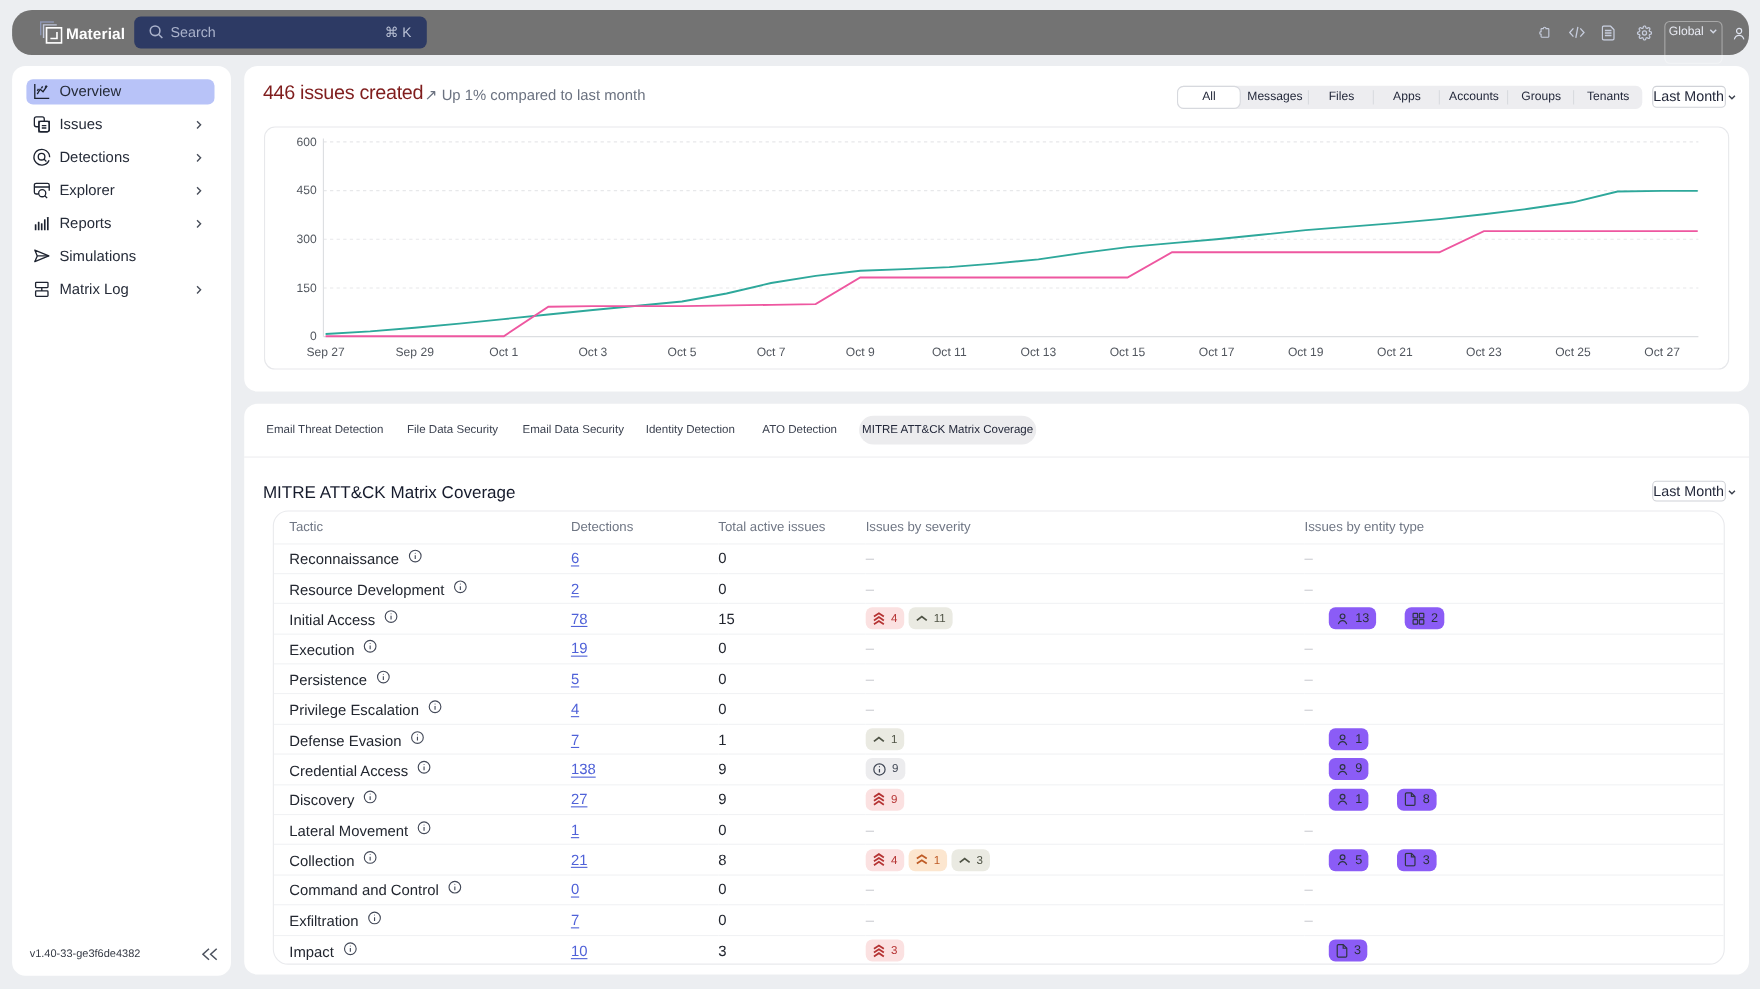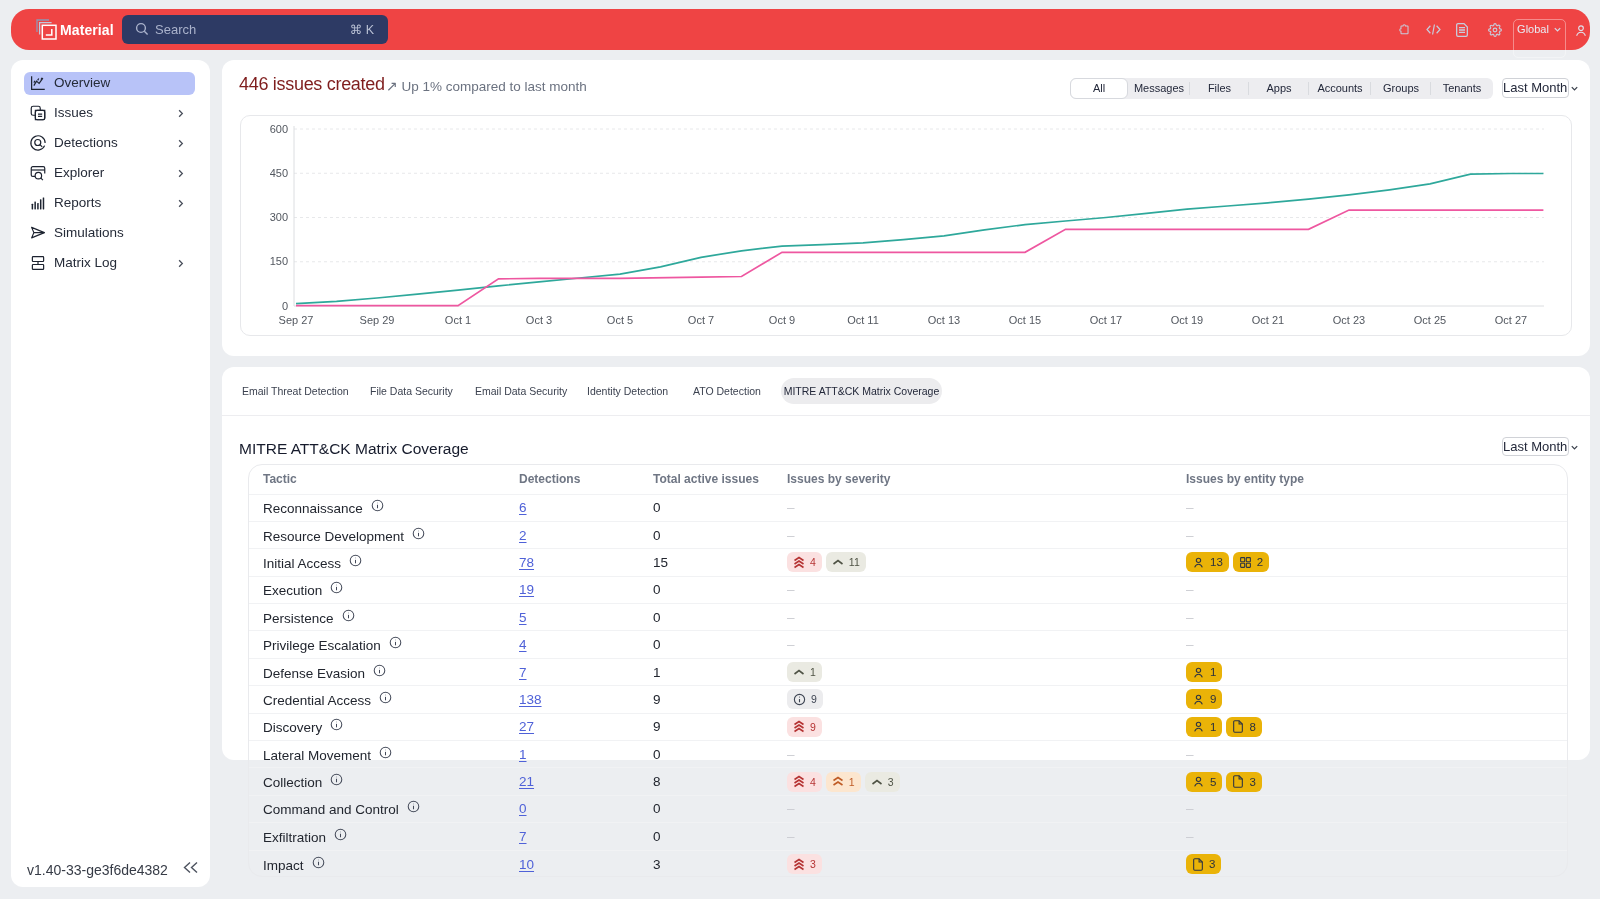--- a/index.html
+++ b/index.html
@@ -1,71 +1,71 @@
 <!DOCTYPE html>
 <html><head>
 <meta charset="utf-8">
 <style>
 * { margin:0; padding:0; box-sizing:border-box; }
 html,body { width:1600px; height:899px; background:#eceef1; font-family:"Liberation Sans",sans-serif; overflow:hidden; }
 .abs { position:absolute; }
 
-#navbar { left:11px; top:9px; width:1579px; height:41px; background:#ef4444; border-radius:18px; }
+#navbar { left:11px; top:9px; width:1579px; height:41px; background:#737373; border-radius:18px; }
 #logo { left:25px; top:10px; width:21px; height:21px; }
 #logotext { left:49px; top:13px; color:#fff; font-size:14px; font-weight:bold; letter-spacing:.1px; }
 #searchbox { left:111px; top:6px; width:266px; height:29px; background:#2d3a64; border-radius:6px; color:#aab2cb; font-size:13px; }
 #searchbox .mag { position:absolute; left:13px; top:7px; }
 #searchbox .ph { position:absolute; left:33px; top:7px; }
 #searchbox .kbd { position:absolute; right:14px; top:7px; font-size:12.5px; color:#b9c0d4; }
 .nbicon { position:absolute; top:14px; }
 #globalbtn { left:1502px; top:10px; width:53px; height:39px; border:1px solid rgba(255,255,255,.38); border-radius:5px; color:#e8eaf2; font-size:11px; line-height:19px; text-align:center; white-space:nowrap; }
 
 #sidebar { left:11px; top:60px; width:199px; height:827px; background:#fff; border-radius:12px; }
 .mitem { position:absolute; left:13px; width:171px; height:23px; border-radius:6px; }
 .mitem .micon { position:absolute; left:5px; top:2px; }
 .mitem .mlabel { position:absolute; left:30px; top:3px; font-size:13.5px; color:#252b38; }
 .mitem .mchev { position:absolute; right:9px; top:6px; }
 .sel { background:#b8c3f8; }
-#version { left:16px; top:802px; font-size:14px; color:#363b46; }
+#version { left:16px; top:802px; font-size:10px; color:#363b46; }
 #collapse { left:172px; top:801px; }
 
 #card1 { left:222px; top:60px; width:1368px; height:296px; background:#fff; border-radius:12px; }
-#card2 { left:222px; top:367px; width:1368px; height:393px; background:#fff; border-radius:12px; }
+#card2 { left:222px; top:367px; width:1368px; height:519px; background:#fff; border-radius:12px; }
 #title1 { left:17px; top:14px; font-size:18px; font-weight:500; color:#7f1d1d; letter-spacing:-.3px;}
 #subtitle1 { left:164px; top:18px; font-size:13.5px; color:#6b7280;text-align:center; }
 
 #segctl { left:848px; top:18px; height:21px; background:#ededf0; border-radius:6px; display:flex; }
 .seg { font-size:11px; color:#23283a; line-height:21px; text-align:center; position:relative; }
 .seg.on { background:#fff; border:1px solid #d7d9de; border-radius:6px; line-height:19px; }
 .seg:not(.on):not(:last-child)::after { content:""; position:absolute; right:0; top:4px; height:13px; width:1px; background:#d9dbdf; }
 .lmbtn { border:1px solid #d0d2d7; border-radius:4px; background:#fff; font-size:13px; color:#23283a; text-align:center; white-space:nowrap; }
 .lmbtn svg { vertical-align:-1px; margin-left:3px; }
 #lm1 { left:1280px; top:18px; width:67px; height:20px; line-height:18px; }
 
 #chartpanel { left:18px; top:55px; width:1332px; height:221px; border:1px solid #e7e8eb; border-radius:10px; }
 
 #tabs { left:0; top:0; width:1368px; height:49px; border-bottom:1px solid #ededf0; }
 .tab { position:absolute; top:18px; font-size:10.5px; color:#3c4250; white-space:nowrap; }
 .tab.on { background:#ececee; border-radius:14px; padding:7px 7px; color:#23283a; top:11px; width:161px; text-align:center; }
 #heading2 { left:17px; top:73px; font-size:15.5px; font-weight:500; color:#161b2c; }
 #lm2 { left:1280px; top:70px; width:67px; height:19px; line-height:17px; position:absolute; }
 #tblwrap { left:26px; top:97px; width:1320px; height:413px; border:1px solid #e9eaed; border-radius:14px; overflow:hidden; }
 table { border-collapse:collapse; width:100%; table-layout:fixed; }
-th { font-size:12px; font-weight:700; color:#6f7684; text-align:left; height:29px; padding:0; }
+th { font-size:12px; font-weight:400; color:#6f7684; text-align:left; height:29px; padding:0; }
 td { height:27.4px; padding:0; font-size:13.5px; color:#22262f; border-top:1px solid #f1f2f4; }
 td.tac { padding-left:14px; }
 th.tac { padding-left:14px; }
 .det a { color:#4f61d8; text-decoration:underline; text-underline-offset:2px; }
 .dash { color:#c9cbd0; }
 .badge { display:inline-flex; align-items:center; height:20px; border-radius:6px; padding:0 6px; font-size:10.5px; margin-right:4px; vertical-align:middle; }
 .b-red { background:#fbe1e1; color:#b53333; }
 .b-org { background:#fce6cf; color:#bf5b25; }
 .b-gry { background:#eaeae2; color:#4f5345; }
 .b-inf { background:#ececee; color:#3f4654; }
-.b-ent { background:#eab308; color:#2b313d; font-size:11.5px; }
+.b-ent { background:#8b5cf6; color:#2b313d; font-size:11.5px;margin-left:22px; }
 .badge svg { display:block; }
 .info { display:inline-block; vertical-align:1px; margin-left:8px; }
 </style>
 </head>
 <body>
 
 <div class="abs" id="navbar">
   <svg class="abs" id="logo" viewBox="0 0 21 21">
     <path d="M1 13 V1 H13" fill="none" stroke="#8e97b4" stroke-width="1.3"></path>
     <path d="M3.6 15.6 V3.6 H15.6" fill="none" stroke="#c2c8da" stroke-width="1.3"></path>

